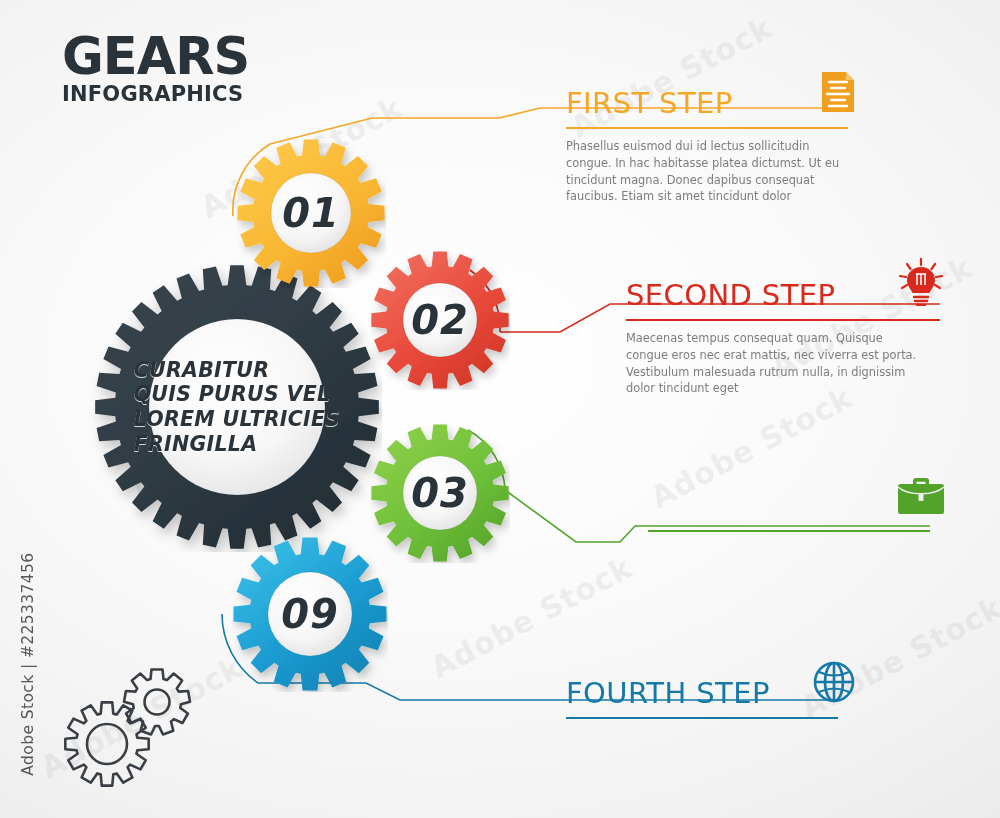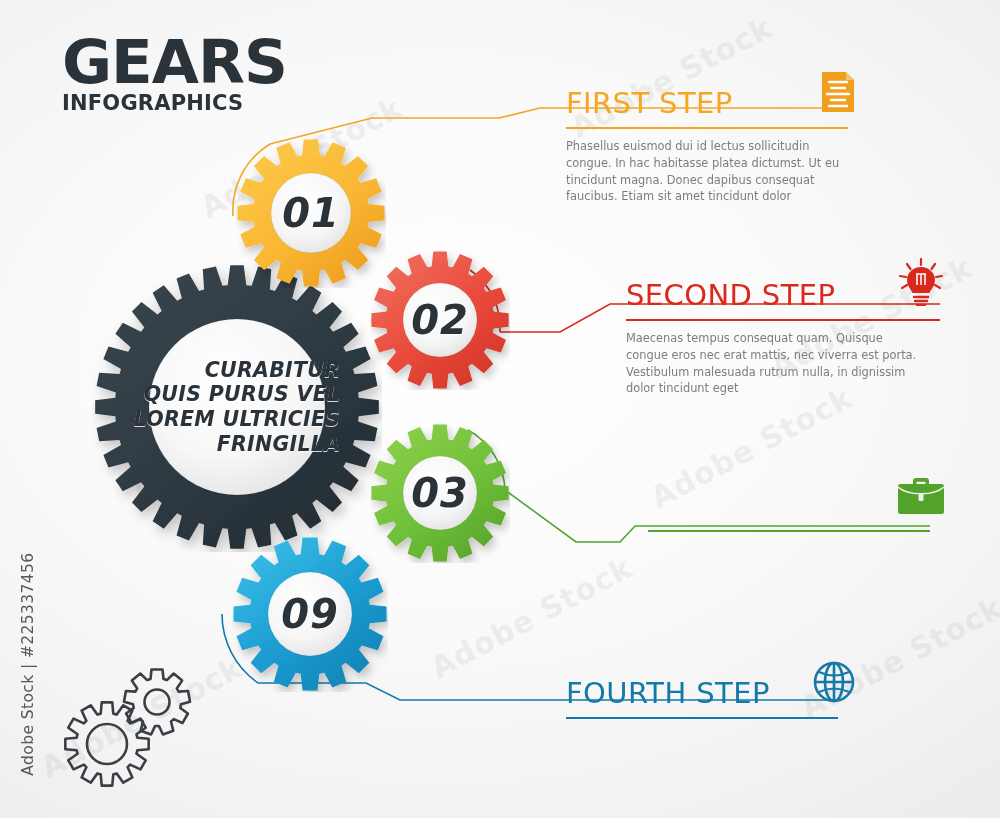--- a/index.html
+++ b/index.html
@@ -38,21 +38,21 @@
     letter-spacing: 1px;
     white-space: nowrap;
     transform: rotate(-28deg);
     pointer-events: none;
     user-select: none;
   }
 
   
   .title-block { position: absolute; left: 62px; top: 34px; }
   .title-main {
-    font-size: 61px; font-weight: 800; letter-spacing: -1px;
+    font-size: 51px; font-weight: 800; letter-spacing: -1px;
     color: #2b333a; line-height: .92;
     font-family: "DejaVu Sans", "Liberation Sans", sans-serif;
   }
   .title-sub {
     font-size: 21px; font-weight: 700; letter-spacing: .2px;
     color: #2b333a; line-height: 1; margin-top: 3px;
   }
 
   
   .gear { position: absolute; font-style: italic; }
@@ -60,21 +60,21 @@
 
   .gear-num {
     position: absolute; left: 0; top: 0; width: 100%; height: 100%;
     display: flex; align-items: center; justify-content: center;
     font-size: 40px; font-weight: 800; color: #2b333a;
     letter-spacing: 1px;
     text-shadow: 0 1px 0 rgba(255,255,255,.8);
   }
   #gear-center .gear-num {
     font-size: 20.5px; font-weight: 800; line-height: 1.2;
-    letter-spacing: .3px; text-align: right;
+    letter-spacing: .3px; text-align: left;
     white-space: pre-line;
   }
 
   
   .step { position: absolute; }
   .step-title {
     font-size: 29px; font-weight: 400; letter-spacing: .4px;
     line-height: 1; white-space: nowrap;
   }
   .step-rule { height: 2px; margin-top: 9px; }

